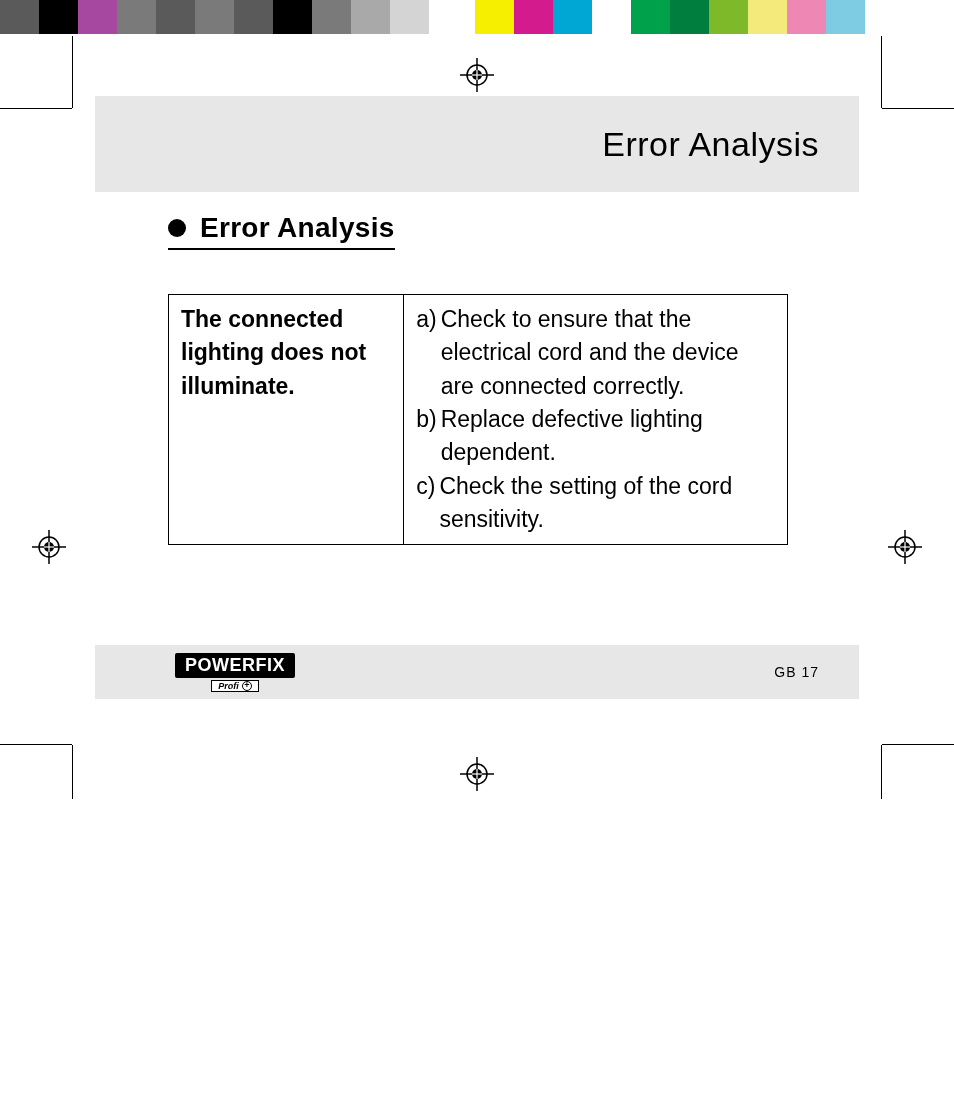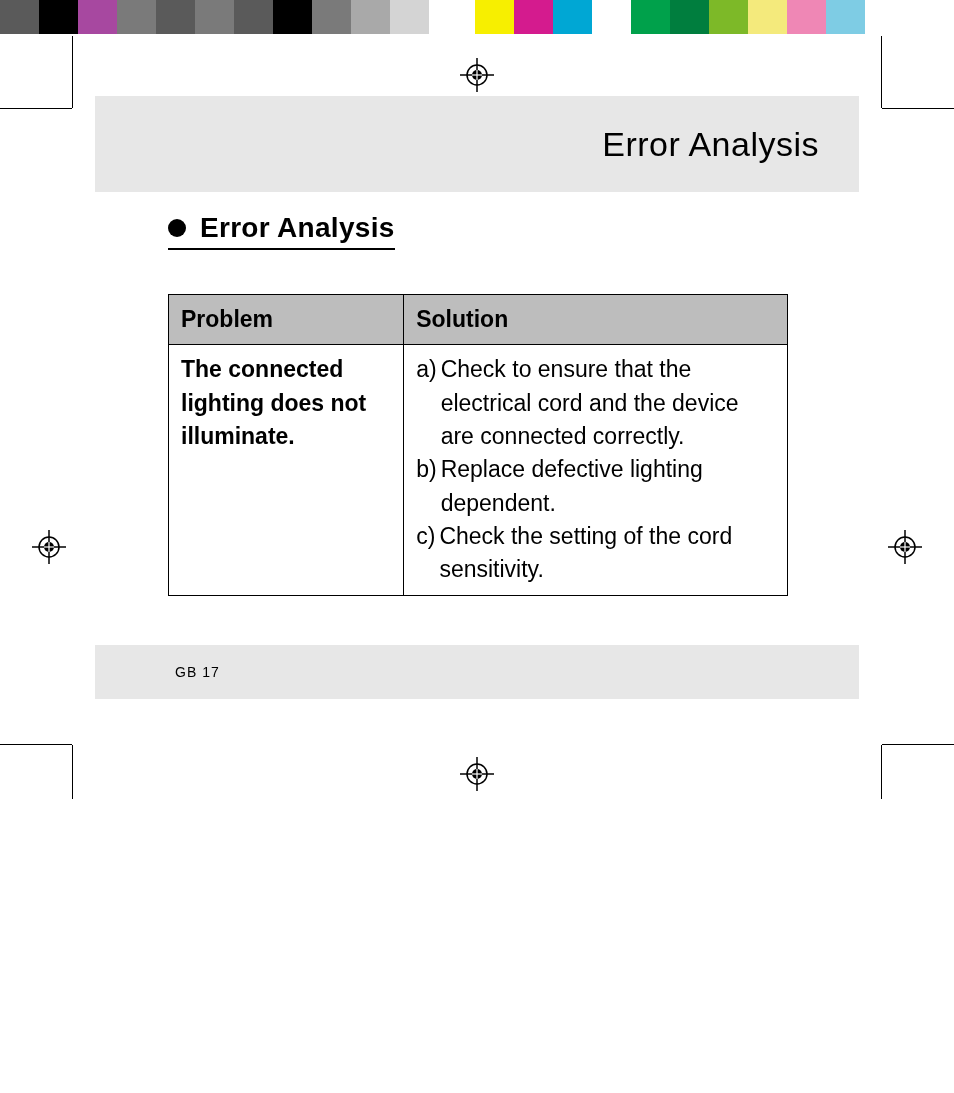--- a/index.html
+++ b/index.html
@@ -149,24 +149,20 @@
 
   <div class="content">
     <div class="section-head">
       <span class="bullet"></span>
       <span class="title">Error Analysis</span>
     </div>
 
 
     <table class="problem">
       <tbody>
-          <tr>
-        <th>Problem</th>
-        <th>Solution</th>
-      </tr>
       <tr>
         <td class="prob">The connected lighting does not illuminate.</td>
         <td class="sol">
           <div class="sol-item">
             <span class="pre">a)</span>
             <span class="txt">Check to ensure that the electrical cord and the device are connected correctly.</span>
           </div>
           <div class="sol-item">
             <span class="pre">b)</span>
             <span class="txt">Replace defective lighting dependent.</span>
@@ -175,19 +171,26 @@
             <span class="pre">c)</span>
             <span class="txt">Check the setting of the cord sensitivity.</span>
           </div>
         </td>
       </tr>
     </tbody>
       </table>
   </div>
 
   <div class="footer-strip">
+    <div class="logo">
+      <span class="logo-main">POWERFIX</span>
+      <span class="logo-sub">
+        <span>Profi</span>
+        <span class="plus">+</span>
+      </span>
+    </div>
     <div class="pg">
       <span>GB</span>
       <b>17</b>
     </div>
   </div>
 
 </div>
 
 </body></html>

